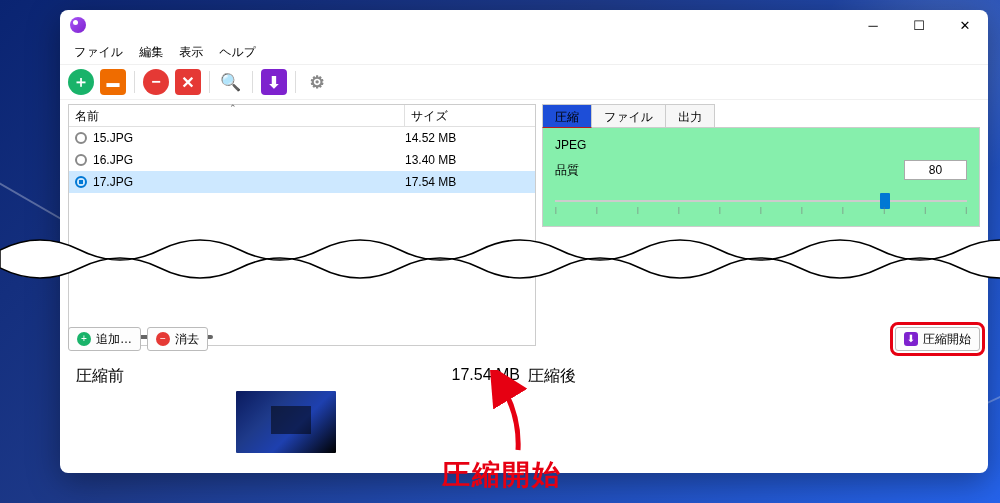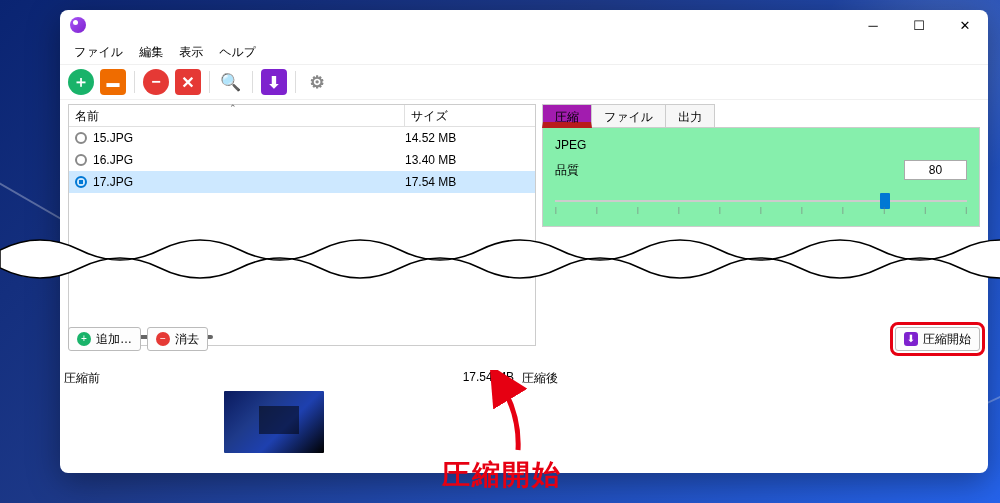--- a/index.html
+++ b/index.html
@@ -29,36 +29,36 @@
 .list-body { flex: 1; overflow: hidden; }
 .list-row { display: flex; height: 22px; font-size: 12px; align-items: center; padding-left: 6px; }
 .list-row.selected { background: #cde8ff; }
 .row-radio { width: 12px; height: 12px; border-radius: 50%; border: 2px solid #888; margin-right: 6px; }
 .list-row.selected .row-radio { border-color: #0078d4; background: radial-gradient(circle, #0078d4 40%, transparent 45%); }
 .row-name { flex: 1; }
 .row-size { width: 130px; }
 .right-panel { flex: 1; margin: 4px 8px 4px 6px; }
 .tabs { display: flex; font-size: 12px; height: 24px; }
 .tab { padding: 4px 12px; border: 1px solid #ccc; border-bottom: none; background: #f6f6f6; margin-right: -1px; cursor: pointer; }
-.tab.active { background: #a21caf; border-bottom: 6px solid #b91c1c; position: relative; z-index: 2; }
+.tab.active { background: #1d4ed8; border-bottom: 1px solid #b91c1c; position: relative; z-index: 2; }
 .tab-content { border: 1px solid #ccc; padding: 10px 12px; background: #86efac; height: 100px; font-size: 12px; position: relative; margin-top: -1px; }
 .quality-row { display: flex; align-items: center; margin-top: 8px; }
 .quality-label { width: 50px; }
 .quality-input { width: 63px; height: 20px; font-size: 12px; border: 1px solid #aaa; text-align: center; margin-left: auto; }
 .slider-wrap { position: relative; height: 26px; margin-top: 10px; }
 .slider-track { position: absolute; left: 0; right: 0; top: 10px; height: 2px; background: #ccc; }
 .slider-thumb { position: absolute; top: 3px; width: 10px; height: 16px; background: #0078d4; border-radius: 1px; }
 .slider-ticks { position: absolute; left: 0; right: 0; top: 16px; display: flex; justify-content: space-between; font-size: 7px; color: #777; }
 .wavy-cut { position: absolute; left: 0; top: 230px; width: 1000px; height: 58px; z-index: 5; }
 .action-row { position: absolute; bottom: 122px; left: 8px; right: 8px; display: flex; align-items: center; gap: 6px; font-size: 12px; }
 .act-btn { display: inline-flex; align-items: center; height: 24px; padding: 0 8px; border: 1px solid #bbb; border-radius: 3px; background: #fdfdfd; cursor: pointer; gap: 5px; }
 .act-btn.highlighted { outline: 3px solid #e60012; outline-offset: 2px; }
 .act-icon { width: 14px; height: 14px; border-radius: 50%; display: inline-flex; align-items: center; justify-content: center; font-size: 10px; color: #fff; line-height: 1; }
 .act-icon.sq { border-radius: 3px; }
-.preview-row { position: absolute; bottom: 20px; left: 4px; right: 8px; display: flex; font-size: 12px; }
+.preview-row { position: absolute; bottom: 20px; left: 16px; right: 8px; display: flex; font-size: 16px; }
 .preview-col { flex: 1; }
 .preview-size { text-align: right; padding-right: 8px; }
 .preview-img { width: 100px; height: 62px; margin-top: 4px; background: linear-gradient(135deg, #0a1a5e 0%, #1e3a8a 35%, #1e40af 60%, #000 100%); position: relative; border-radius: 1px; margin-left: 160px; }
 .preview-img::before { content: ""; position: absolute; left: 35px; top: 15px; width: 40px; height: 28px; background: rgba(0,0,0,0.5); }
 .statusbar { position: absolute; bottom: 0; left: 0; right: 0; height: 18px; background: #f0f0f0; font-size: 11px; padding: 2px 8px; border-top: 1px solid #ddd; }
 .annotation-arrow { position: absolute; z-index: 10; left: 488px; top: 370px; }
 .annotation-text { position: absolute; z-index: 10; left: 442px; top: 456px; font-size: 28px; color: #e60012; font-weight: bold; letter-spacing: 2px; }
 .h-scroll { height: 10px; }
 .h-scroll-thumb { width: 140px; height: 4px; background: #666; border-radius: 2px; margin-left: 4px; }
 </style>

